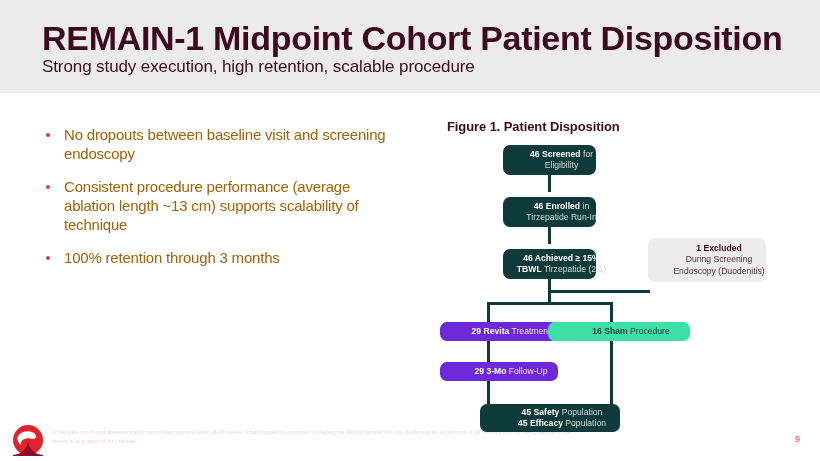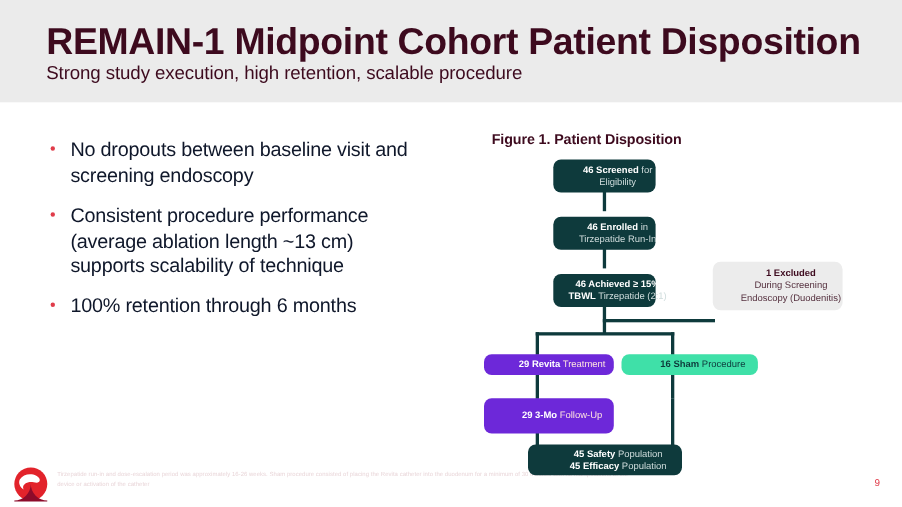--- a/index.html
+++ b/index.html
@@ -44,23 +44,23 @@
   
   #bullets {
     position: absolute;
     left: 42px; top: 125px;
     width: 350px;
   }
   .bullet {
     position: relative;
     padding-left: 22px;
     margin-bottom: 14px;
-    font-size: 18px;
+    font-size: 15px;
     line-height: 1.27;
-    color: #0f172a;
+    color: #a16207;
     letter-spacing: -0.2px;
   }
   .bullet .dot {
     position: absolute;
     left: 4px; top: 8px;
     width: 4px; height: 4px;
     border-radius: 50%;
     background: #E03C4A;
   }
 
@@ -148,21 +148,21 @@
     <div class="bullet">
       <span class="dot"></span>
       <span>No dropouts between baseline visit and screening endoscopy</span>
     </div>
     <div class="bullet">
       <span class="dot"></span>
       <span>Consistent procedure performance (average ablation length ~13 cm) supports scalability of technique</span>
     </div>
     <div class="bullet">
       <span class="dot"></span>
-      <span>100% retention through 6 months</span>
+      <span>100% retention through 3 months</span>
     </div>
   </div>
 
   <div id="figure-title">Figure 1. Patient Disposition</div>
 
   <div id="flow">
 
     <div class="line" style="left:108px; top:32px; width:3px; height:20px;"></div>
     <div class="line" style="left:108px; top:84px; width:3px; height:20px;"></div>
 
@@ -197,25 +197,25 @@
     <div class="node node-gray" style="left:208px; top:98px; width:118px; height:44px;">
       <span class="ln"><b>1 Excluded</b></span>
       <span class="ln soft">During Screening</span>
       <span class="ln soft">Endoscopy (Duodenitis)</span>
     </div>
 
     <div class="node node-coral" style="left:0px; top:182px; width:118px; height:19px;">
       <span class="ln"><b>29 Revita</b><span class="soft"> Treatment</span></span>
     </div>
 
-    <div class="node node-mint" style="left:125px; top:182px; width:124px; height:19px;">
+    <div class="node node-mint" style="left:108px; top:182px; width:142px; height:19px;">
       <span class="ln"><b>16 Sham</b><span class="soft"> Procedure</span></span>
     </div>
 
-    <div class="node node-coral" style="left:0px; top:222px; width:118px; height:32px;">
+    <div class="node node-coral" style="left:0px; top:222px; width:118px; height:19px;">
       <span class="ln"><b>29 3-Mo</b><span class="soft"> Follow-Up</span></span>
     </div>
 
 
     <div class="node node-dark" style="left:48px; top:226px; width:0px; height:0px; opacity:0;"></div>
     <div class="node node-dark" style="left:45px; top:226px; width:0; height:0; opacity:0;"></div>
     <div class="node node-dark" style="left:40px; top:226px; width:0; height:0; opacity:0;"></div>
 
     <div class="node node-dark" style="left:40px; top:226px; width:0; height:0; opacity:0;"></div>
 

